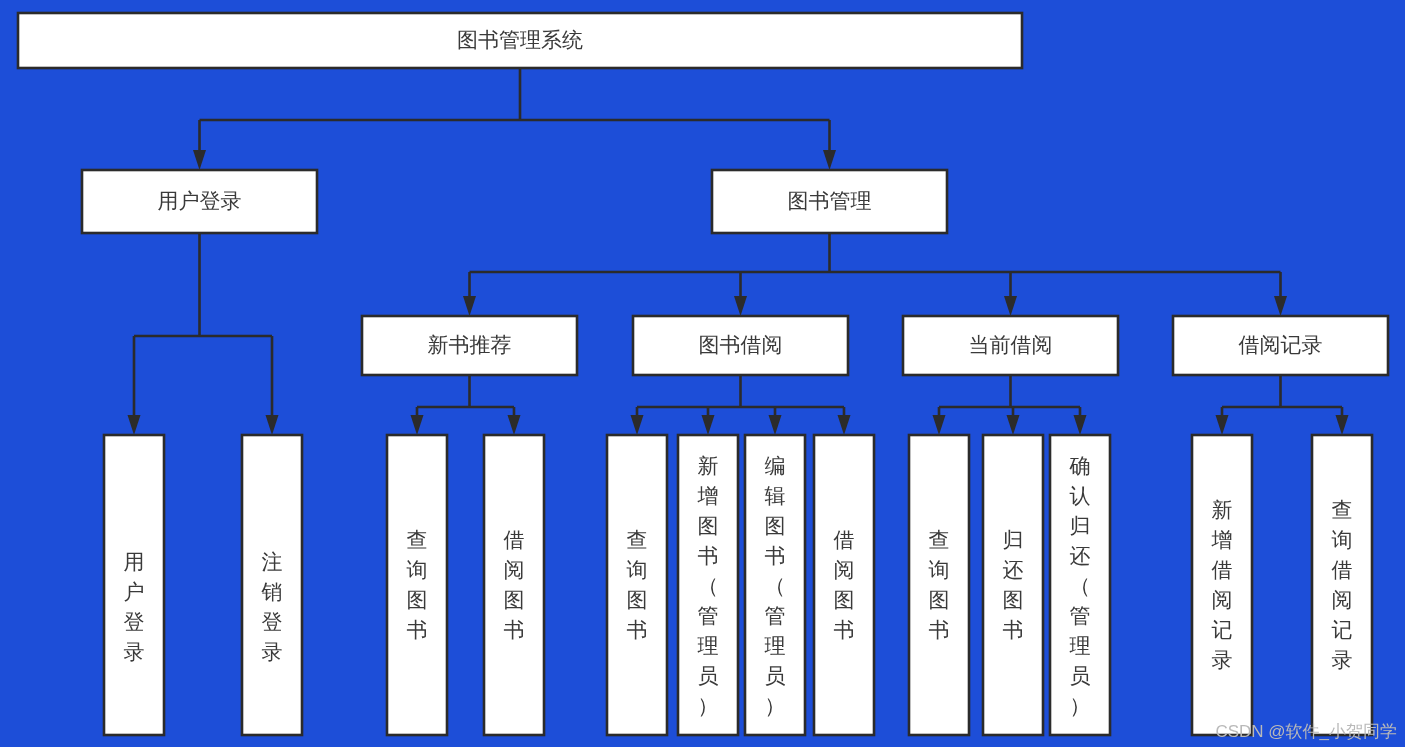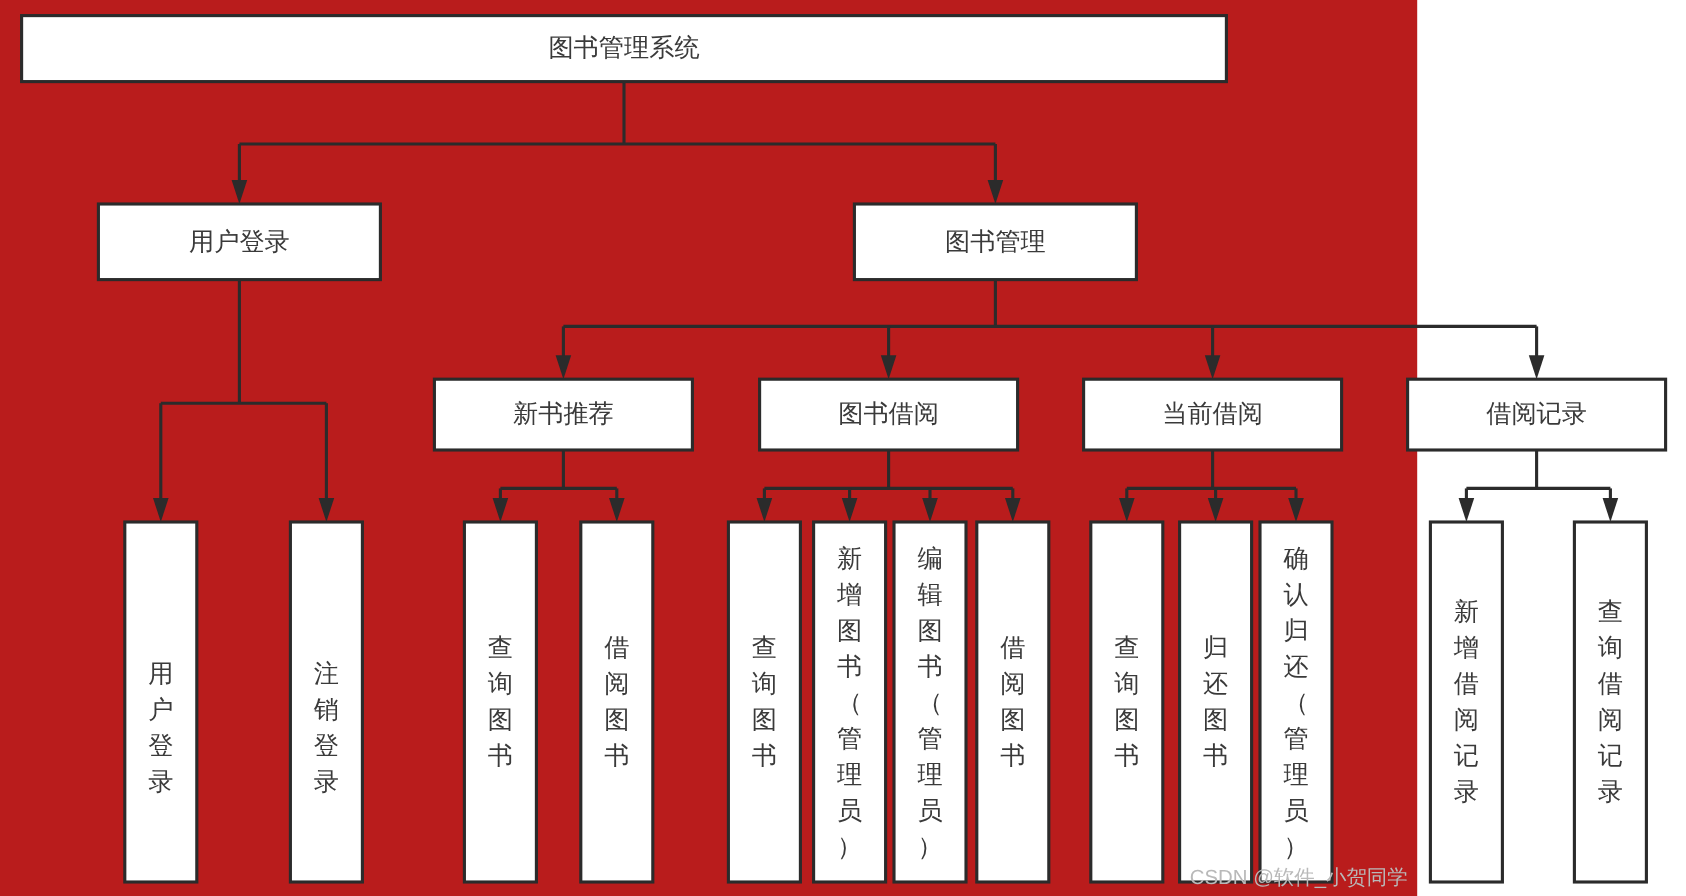--- a/index.html
+++ b/index.html
@@ -10,23 +10,23 @@
   }
   body {
     width: 1405px;
     height: 747px;
     font-family: "Liberation Sans", "DejaVu Sans", sans-serif;
     overflow: hidden;
     position: relative;
   }
   #diagram-root {
     position: relative;
-    width: 1181px;
+    width: 1405px;
     height: 747px;
-    background: #b91c1c;
+    background: #1d4ed8;
   }
   svg.diagram-canvas {
     position: absolute;
     left: 0;
     top: 0;
     width: 1405px;
     height: 747px;
     display: block;
   }
   .node-box {

